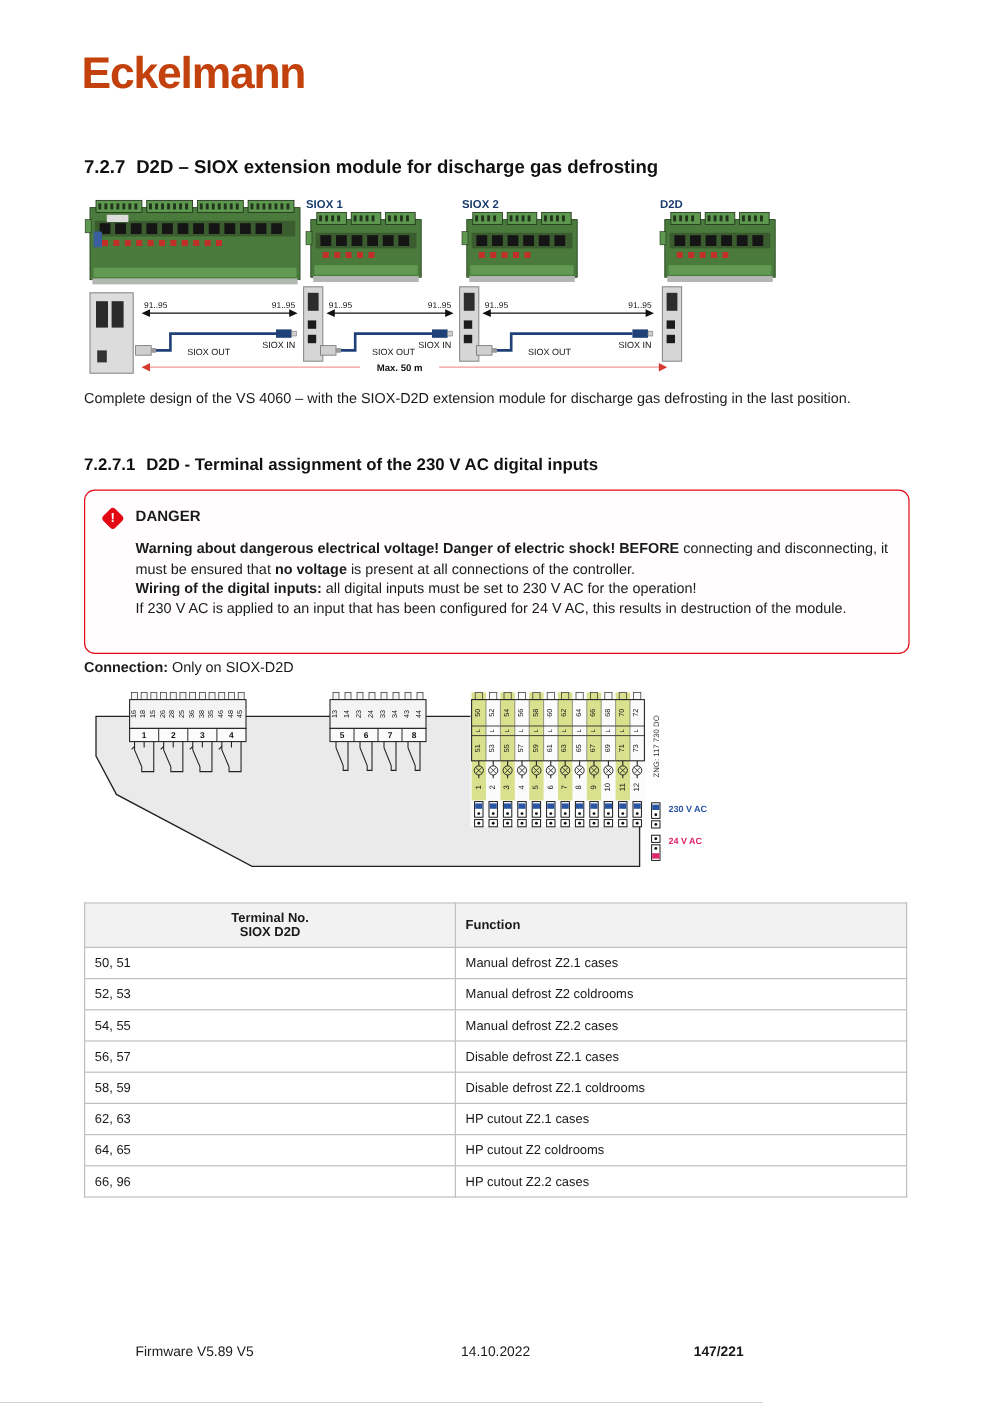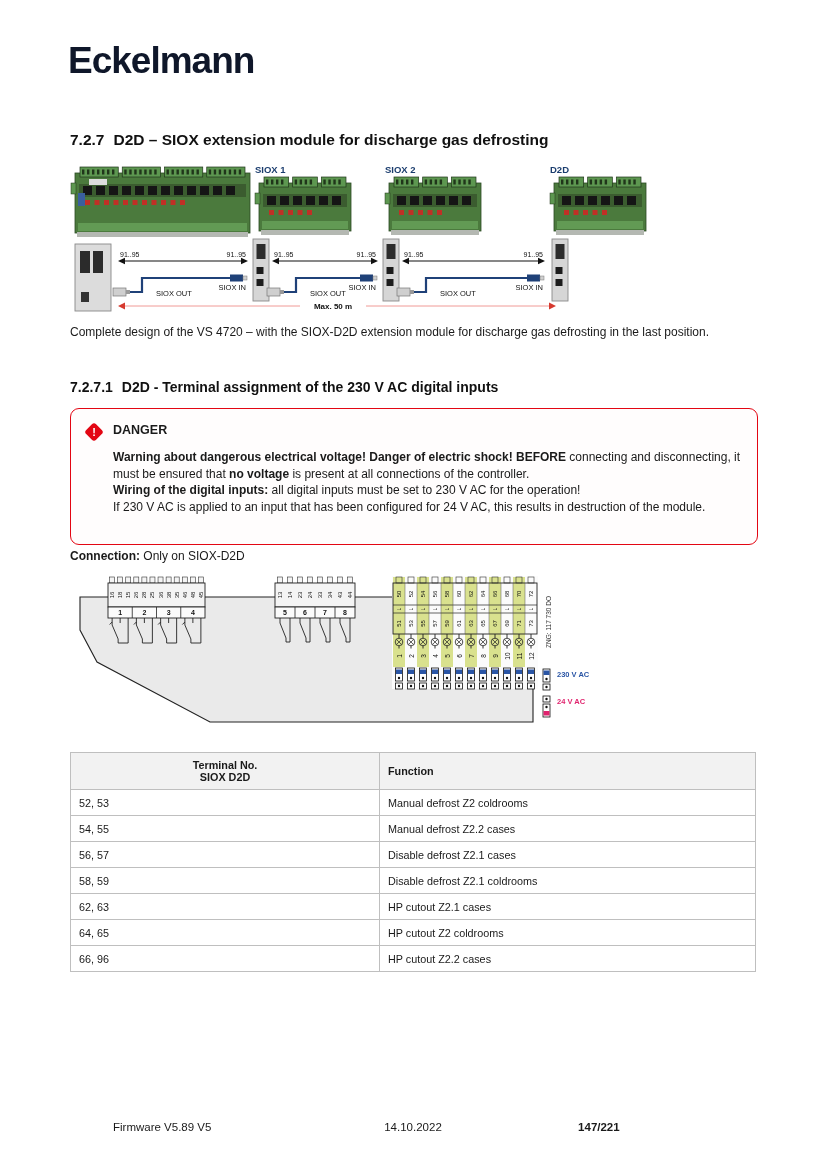--- a/index.html
+++ b/index.html
@@ -1,19 +1,19 @@
 <!DOCTYPE html>
 <html><head>
 <meta charset="utf-8">
 <style>
   html,body{margin:0;padding:0;background:#888;}
   .page{position:relative;width:827px;height:1169px;background:#ffffff;margin:0 auto;
         font-family:"Liberation Sans", sans-serif;color:#1a1a1a;overflow:hidden;}
   .abs{position:absolute;}
-  .logo{left:68px;top:40px;font-size:37px;font-weight:bold;color:#0f172a;letter-spacing:-1px;}
+  .logo{left:68px;top:40px;font-size:37px;font-weight:bold;color:#c2410c;letter-spacing:-1px;}
   .h1{left:70px;top:131px;font-size:15.5px;font-weight:bold;color:#111;}
   .h1 .num,.h2 .num{margin-right:9px;}
   .h2{left:70px;top:379px;font-size:14px;font-weight:bold;color:#111;}
   .caption{left:70px;top:324px;width:688px;font-size:12px;line-height:17px;}
   .danger{left:70px;top:408px;width:688px;height:137px;box-sizing:border-box;
           border:1.6px solid #e30613;border-radius:9px;background:#fffdfd;}
   .danger-icon{position:absolute;left:16px;top:16px;width:14px;height:14px;background:#e30613;
                border-radius:3px;transform:rotate(45deg);}
   .danger-icon span{position:absolute;left:0;top:0;width:14px;height:14px;display:flex;align-items:center;
                justify-content:center;transform:rotate(-45deg);color:#fff;font-weight:bold;font-size:11px;}
@@ -272,21 +272,21 @@
       <rect x="457" y="111.5" width="13" height="7" fill="#1f4178"></rect>
       <rect x="470" y="113" width="4" height="4" fill="#cfcfcf" stroke="#777" stroke-width="0.5"></rect>
       <text x="473" y="127" font-size="7.5" fill="#111" text-anchor="end">SIOX IN</text>
       <line x1="52" y1="143" x2="482" y2="143" stroke="#f09a96" stroke-width="1"></line>
       <polygon points="48,143 55,139.5 55,146.5" fill="#d63a2f"></polygon>
       <polygon points="486,143 479,139.5 479,146.5" fill="#d63a2f"></polygon>
       <rect x="230" y="136" width="66" height="13" fill="#ffffff"></rect>
       <text x="263" y="146" font-size="8" fill="#111" text-anchor="middle" font-weight="bold">Max. 50 m</text>
     </svg>
 
-  <div class="abs caption">Complete design of the VS 4720 – with the SIOX-D2D extension module for discharge gas defrosting in the last position.</div>
+  <div class="abs caption">Complete design of the VS 4060 – with the SIOX-D2D extension module for discharge gas defrosting in the last position.</div>
 
   <div class="abs h2">
     <span class="num">7.2.7.1</span><span>D2D - Terminal assignment of the 230 V AC digital inputs</span>
   </div>
 
   <div class="abs danger">
     <div class="danger-icon">
         <span>!</span>
       </div>
     <div class="danger-title">DANGER</div>
@@ -602,20 +602,24 @@
       <tr>
         <th class="c1">
           <div>Terminal No.</div>
           <div>SIOX D2D</div>
         </th>
         <th class="c2">Function</th>
       </tr>
     </thead>
     <tbody>
         <tr>
+          <td>50, 51</td>
+          <td>Manual defrost Z2.1 cases</td>
+        </tr>
+        <tr>
           <td>52, 53</td>
           <td>Manual defrost Z2 coldrooms</td>
         </tr>
         <tr>
           <td>54, 55</td>
           <td>Manual defrost Z2.2 cases</td>
         </tr>
         <tr>
           <td>56, 57</td>
           <td>Disable defrost Z2.1 cases</td>

